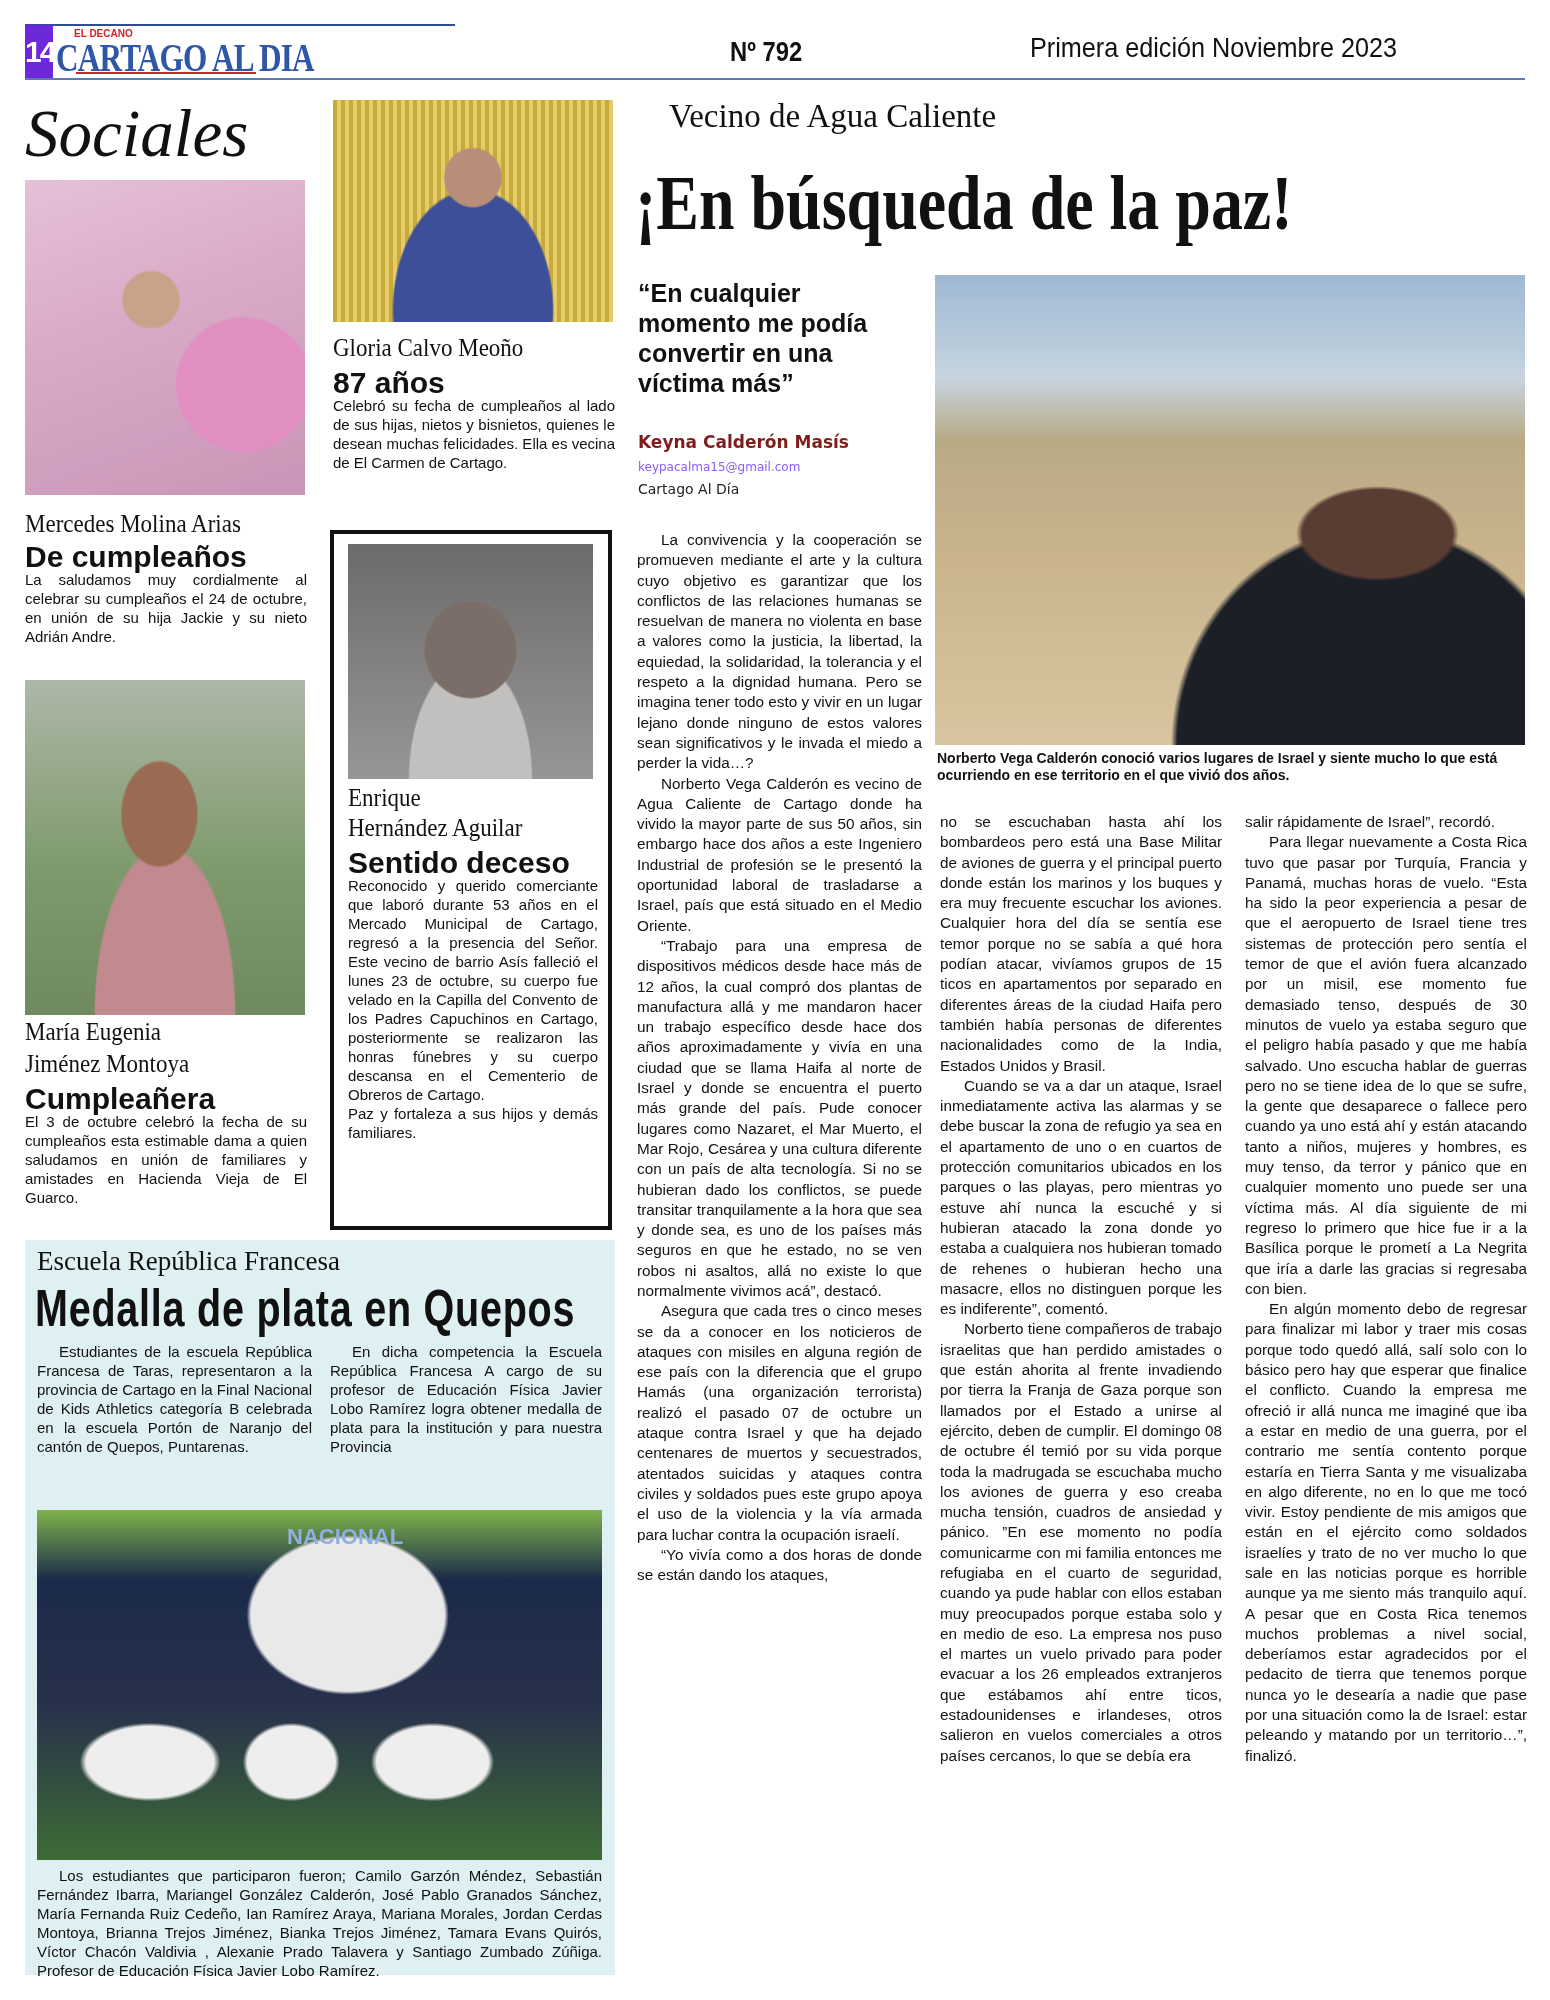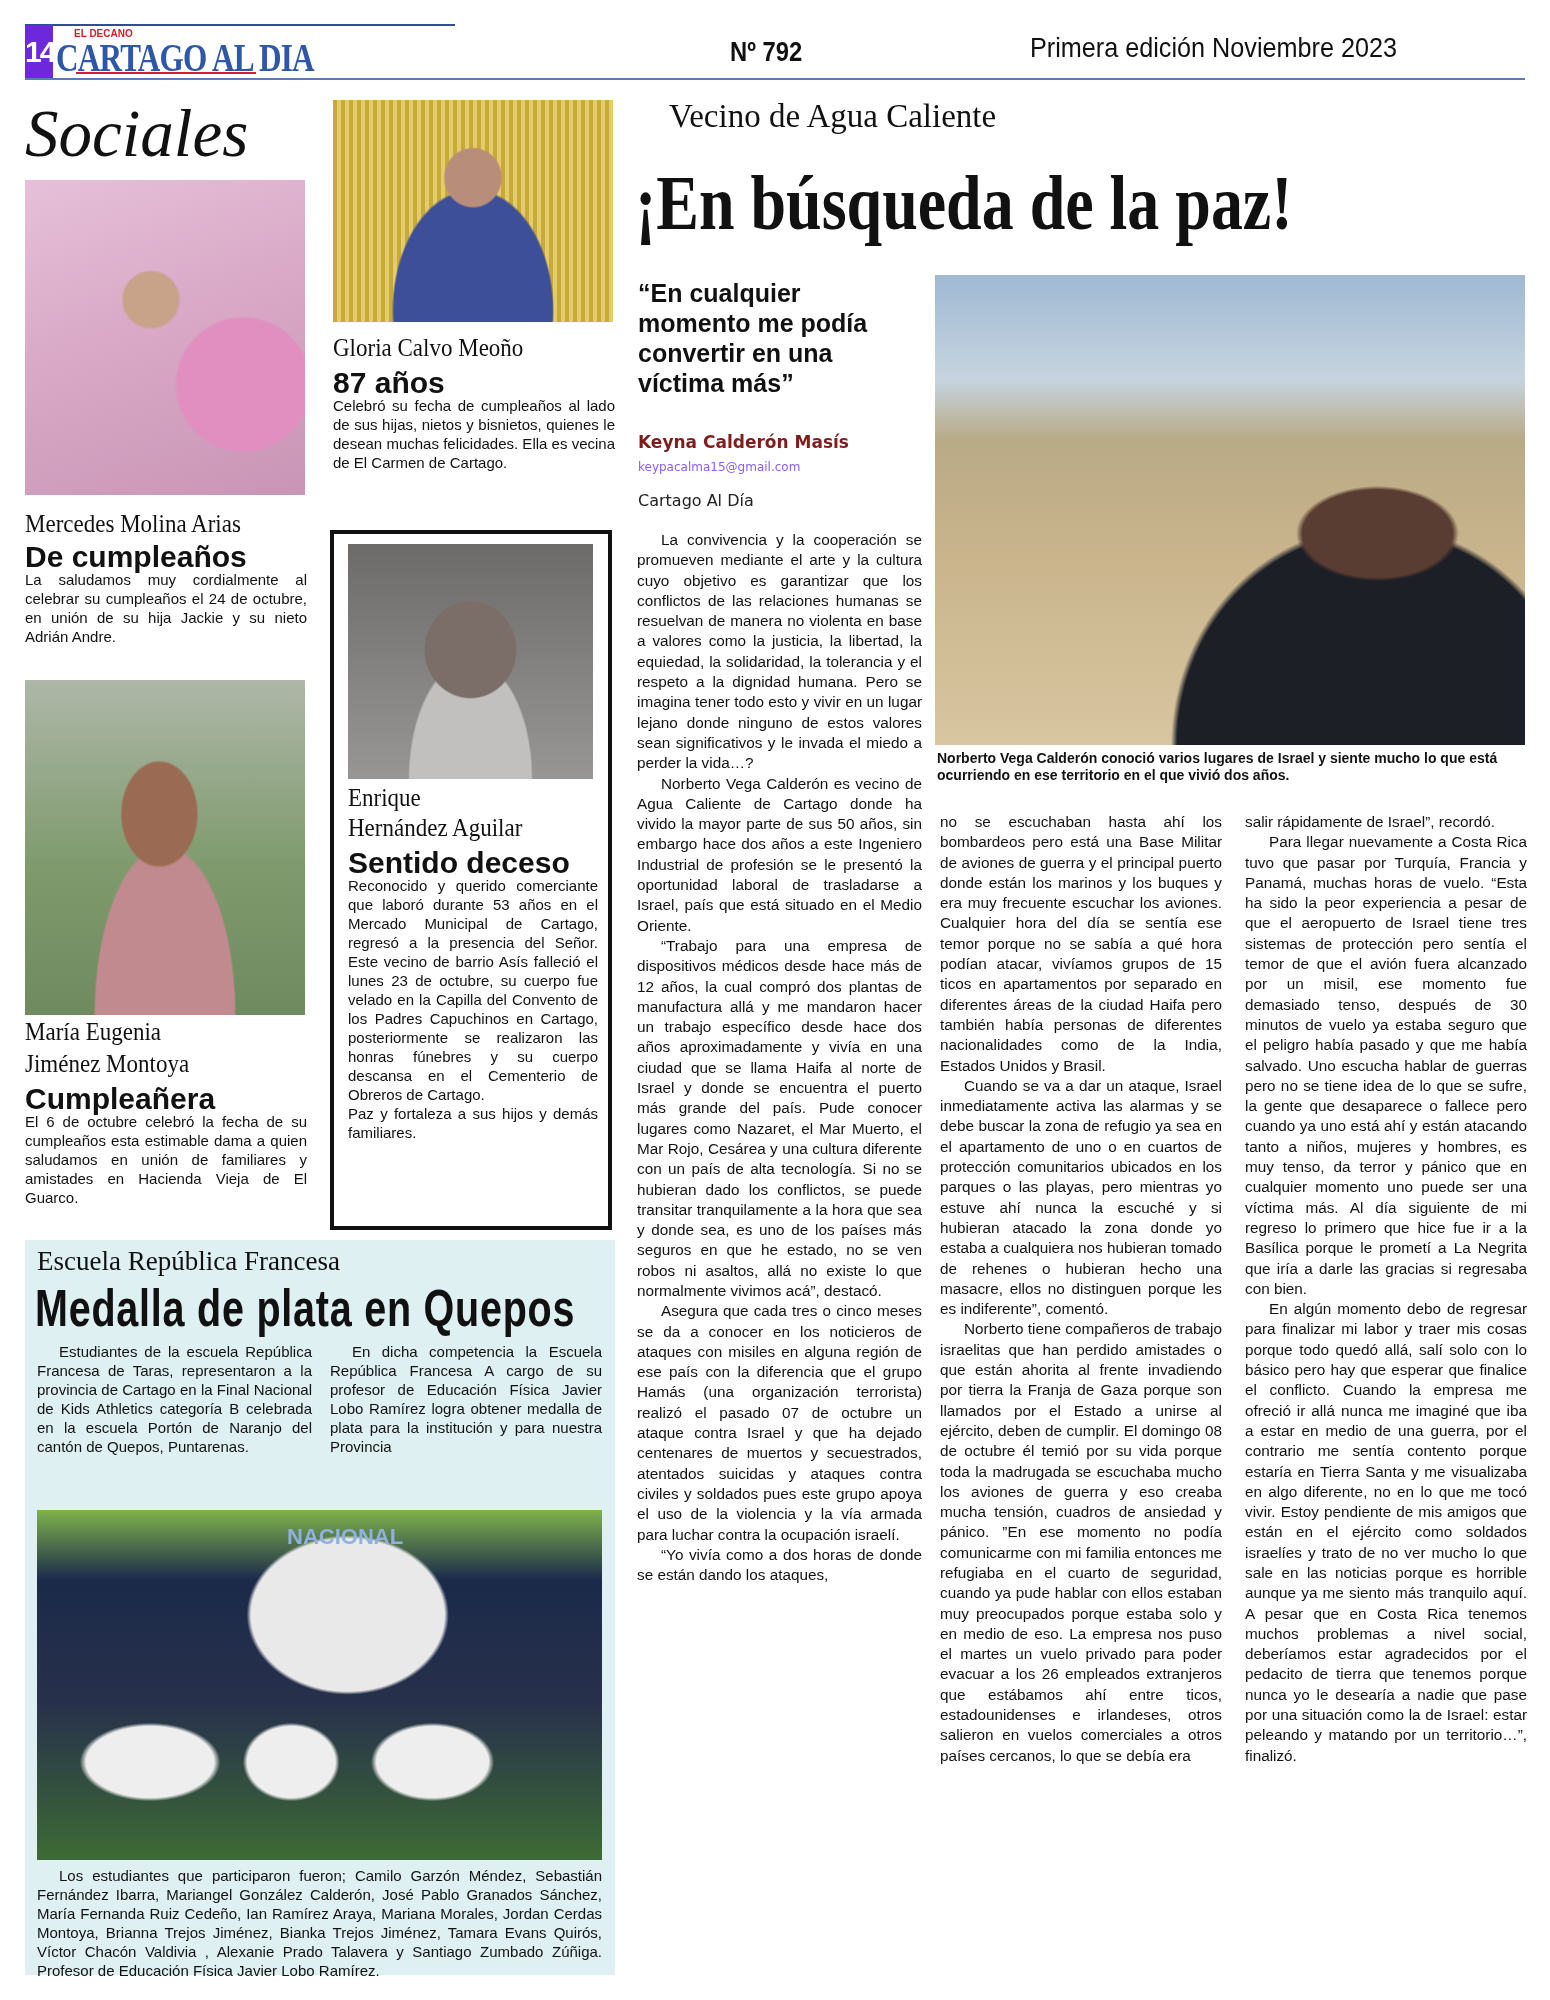--- a/index.html
+++ b/index.html
@@ -62,21 +62,21 @@
                 radial-gradient(ellipse at 70% 72%, #eeeeee 0 10%, transparent 11%),
                 radial-gradient(ellipse at 55% 30%, #e9e9e9 0 22%, transparent 23%),
                 linear-gradient(180deg, #7fb34b 0%, #1b2a4a 20%, #27304b 55%, #3d6b35 100%); }
 
   
   .kicker { position: absolute; left: 669px; top: 98px; font-family: "Liberation Serif", serif; font-size: 33px; white-space: nowrap; }
   .headline { position: absolute; left: 635px; top: 158px; font-family: "Liberation Serif", serif; font-weight: bold; font-size: 78px; white-space: nowrap; transform: scaleX(0.82); transform-origin: left; }
   .pullquote { position: absolute; left: 638px; top: 278px; width: 280px; font-family: "Liberation Sans", sans-serif; font-weight: bold; font-size: 25px; line-height: 30px; }
   .byline { position: absolute; left: 638px; top: 432px; font-family: "DejaVu Sans", sans-serif; font-weight: bold; font-size: 17px; color: #7f1d1d; }
   .email { position: absolute; left: 638px; top: 460px; font-family: "DejaVu Sans", sans-serif; font-size: 12px; color: #8b5cf6; }
-  .paper { position: absolute; left: 638px; top: 481px; font-family: "DejaVu Sans", sans-serif; font-size: 16px; color: #222; margin-top: 10px; }
+  .paper { position: absolute; left: 638px; top: 481px; font-family: "DejaVu Sans", sans-serif; font-size: 14px; color: #222; }
   .photo-caption { position: absolute; left: 937px; top: 750px; width: 590px; font-family: "Liberation Sans", sans-serif; font-weight: bold; font-size: 14px; line-height: 17px; }
 
   .col { position: absolute; font-family: "Liberation Sans", sans-serif; font-size: 15.3px; line-height: 20.3px; text-align: justify; color: #111; hyphens: manual; }
   .col p { text-indent: 24px; }
   .col p.noindent { text-indent: 0; }
   .col1 { left: 637px; top: 530px; width: 285px; }
   .col2 { left: 940px; top: 812px; width: 282px; }
   .col3 { left: 1245px; top: 812px; width: 282px; }
 </style>
 </head>
@@ -113,21 +113,21 @@
   <div class="blurb" style="left:14px;top:342px;width:250px;">
     <span>Reconocido y querido comerciante que laboró durante 53 años en el Mercado Municipal de Cartago, regresó a la presencia del Señor. Este vecino de barrio Asís falleció el lunes 23 de octubre, su cuerpo fue velado en la Capilla del Convento de los Padres Capuchinos en Cartago, posteriormente se realizaron las honras fúnebres y su cuerpo descansa en el Cementerio de Obreros de Cartago.</span>
     <span>Paz y fortaleza a sus hijos y demás familiares.</span>
   </div>
 </div>
 
 <div class="photo ph-maria"></div>
 <div class="caption-name" style="left:25px;top:1018px;">María Eugenia</div>
 <div class="caption-name" style="left:25px;top:1050px;">Jiménez Montoya</div>
 <div class="caption-head" style="left:25px;top:1082px;">Cumpleañera</div>
-<div class="blurb" style="left:25px;top:1112px;width:282px;">El 6 de octubre celebró la fecha de su cumpleaños esta estimable dama a quien saludamos en unión de familiares y amistades en Hacienda Vieja de El Guarco.</div>
+<div class="blurb" style="left:25px;top:1112px;width:282px;">El 3 de octubre celebró la fecha de su cumpleaños esta estimable dama a quien saludamos en unión de familiares y amistades en Hacienda Vieja de El Guarco.</div>
 
 <div class="escuela">
   <div class="esc-kicker">Escuela República Francesa</div>
   <div class="esc-title">Medalla de plata en Quepos</div>
   <div class="blurb" style="left:12px;top:102px;width:275px;text-indent:22px;">Estudiantes de la escuela República Francesa de Taras, representaron a la provincia de Cartago en la Final Nacional de Kids Athletics categoría B celebrada en la escuela Portón de Naranjo del cantón de Quepos, Puntarenas.</div>
   <div class="blurb" style="left:305px;top:102px;width:272px;text-indent:22px;">En dicha competencia la Escuela República Francesa A cargo de su profesor de Educación Física Javier Lobo Ramírez logra obtener medalla de plata para la institución y para nuestra Provincia</div>
   <div class="ph-team">
     <div style="position:absolute;left:250px;top:14px;color:#8fb0e0;font-weight:bold;font-size:22px;font-family:'Liberation Sans',sans-serif;">NACIONAL</div>
   </div>
   <div class="blurb" style="left:12px;top:626px;width:565px;text-indent:22px;">Los estudiantes que participaron fueron; Camilo Garzón Méndez, Sebastián Fernández Ibarra, Mariangel González Calderón, José Pablo Granados Sánchez, María Fernanda Ruiz Cedeño, Ian Ramírez Araya, Mariana Morales, Jordan Cerdas Montoya, Brianna Trejos Jiménez, Bianka Trejos Jiménez, Tamara Evans Quirós, Víctor Chacón Valdivia , Alexanie Prado Talavera y Santiago Zumbado Zúñiga. Profesor de Educación Física Javier Lobo Ramírez.</div>

